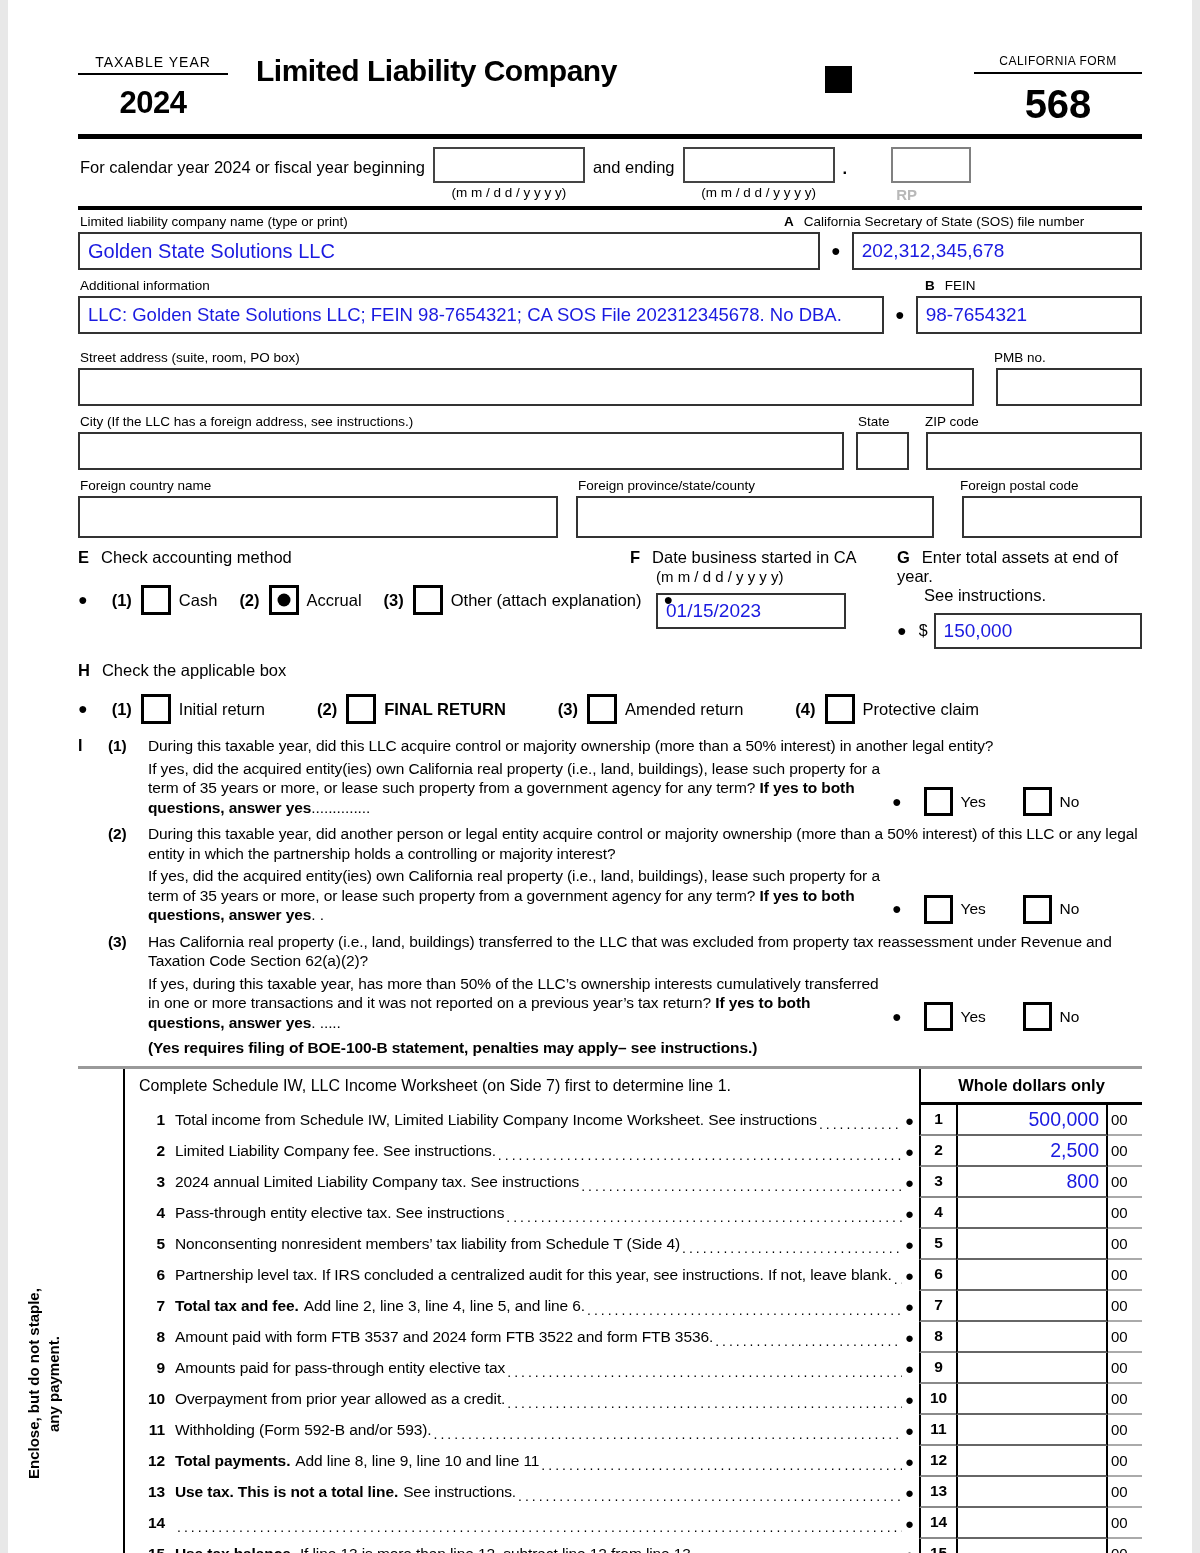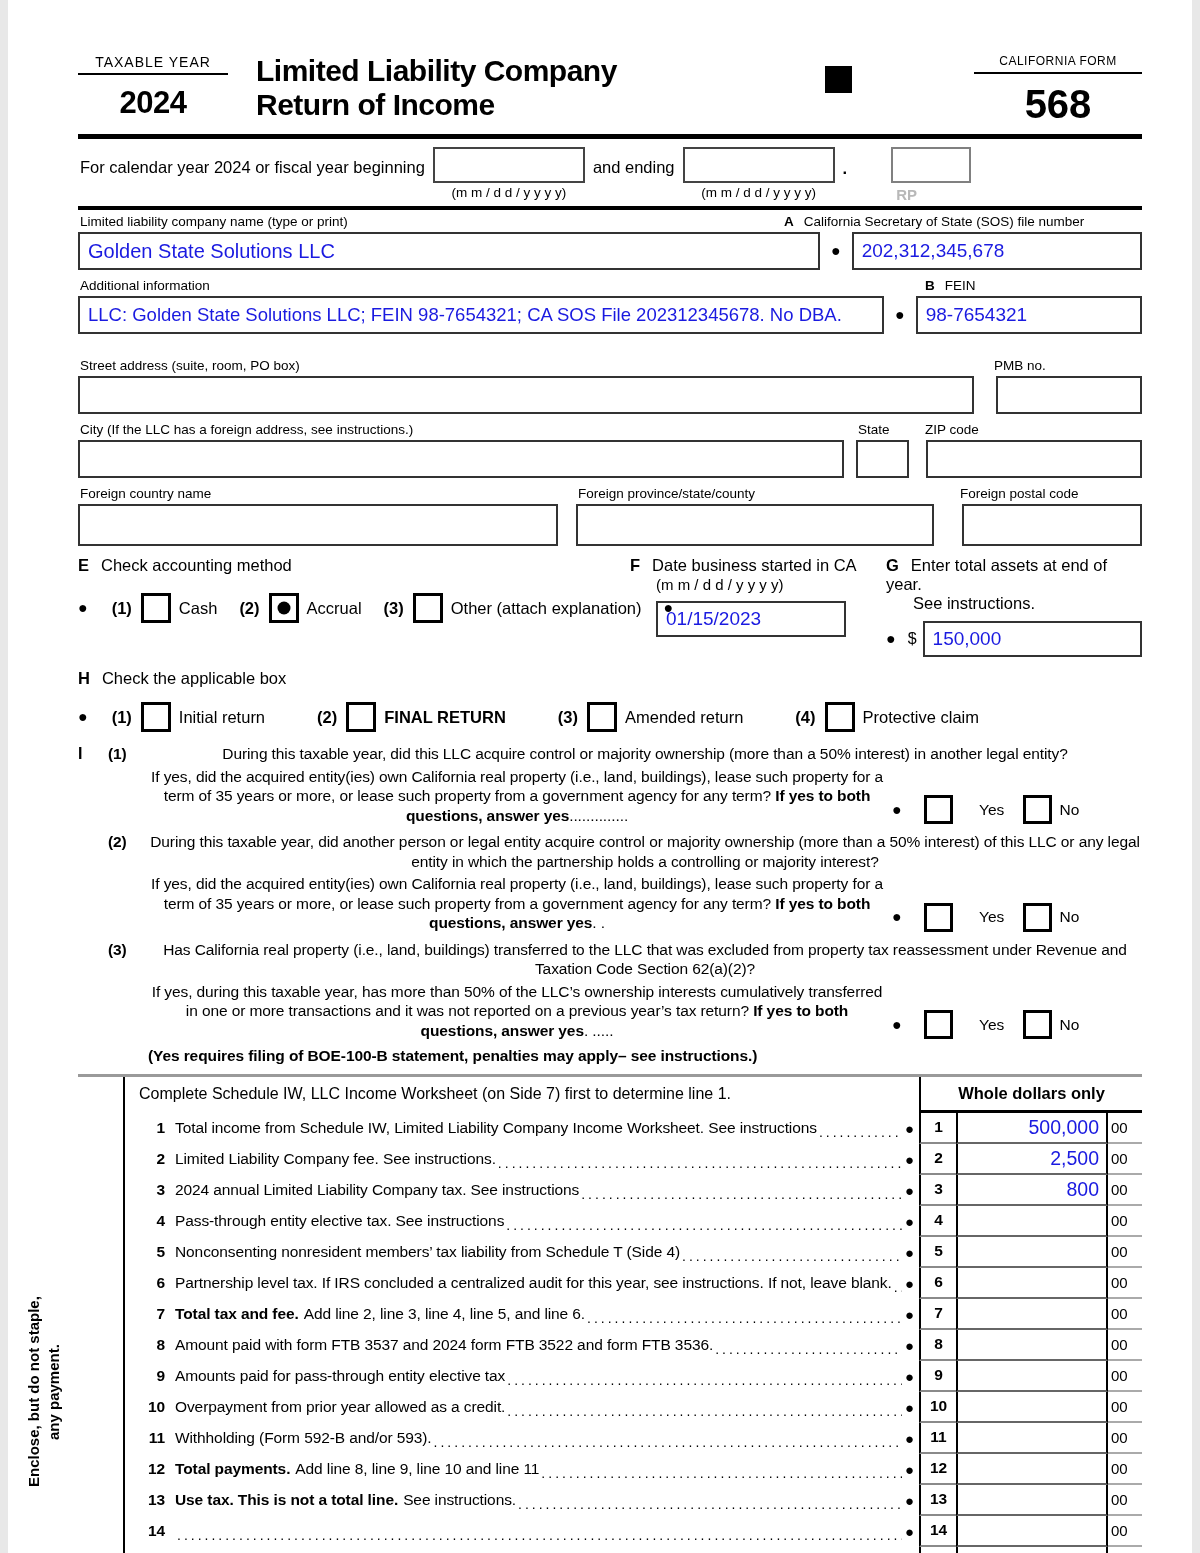--- a/index.html
+++ b/index.html
@@ -40,21 +40,21 @@
   .dot { font-size:16px; line-height:1; flex:none; }
   .dot::before { content:"●"; }
   .dot.mid { margin:0 11px; }
   .spacer { flex:1; }
 
   
   .efg { display:flex; margin-top:10px; font-size:16.5px; }
   .sec-letter { font-weight:bold; margin-right:12px; }
   .e-col { width:548px; flex:none; }
   .f-col { width:252px; flex:none; margin-left:4px; }
-  .g-col { flex:1; margin-left:4px; }
+  .g-col { flex:1; margin-left:15px; }
   .hint { font-size:15px; margin-top:1px; }
   .cb { width:30px; height:30px; border:3px solid #000; display:inline-block; position:relative; background:#fff; flex:none; }
   .cb.checked::after { content:""; position:absolute; left:50%; top:50%; width:13px; height:13px; border-radius:50%; background:#000; transform:translate(-50%,-50%); }
   .optrow { display:flex; align-items:center; margin-top:18px; }
   .opt { display:flex; align-items:center; }
   .opt-num { font-weight:bold; margin-right:9px; }
   .opt-label { margin-left:8px; white-space:nowrap; }
   .opt-label.bold-label { font-weight:bold; }
   .f-valbox { width:190px; height:36px; border:2px solid #333; margin-top:8px; display:flex; align-items:center; padding:0 8px; }
   .g-row { display:flex; align-items:center; margin-top:8px; }
@@ -63,21 +63,21 @@
 
   
   .h-sec { margin-top:12px; font-size:16.5px; }
   .h-optrow { display:flex; align-items:center; margin-top:14px; }
 
   
   .i-sec { margin-top:12px; font-size:15.5px; line-height:1.26; letter-spacing:-0.1px; }
   .i-item { display:flex; margin-top:7px; }
   .i-letter { width:30px; font-weight:bold; font-size:16px; flex:none; }
   .i-num { width:40px; font-weight:bold; flex:none; }
-  .i-body { flex:1;text-align:center; }
+  .i-body { flex:1; }
   .i-frow { display:flex; align-items:flex-end; margin-top:3px; }
   .i-ftext { flex:1; max-width:812px; }
   .i-bold { font-weight:bold; }
   .i-yesno { display:flex; align-items:center; white-space:nowrap; width:250px; flex:none; margin-left:6px; padding-bottom:1px; }
   .i-yesno .dot { margin-right:22px; }
   .cb2 { width:29px; height:29px; border:3px solid #000; background:#fff; flex:none; }
   .yn-lbl { margin-left:8px; width:62px; }
   .yn-lbl2 { margin-left:8px; }
   .i-note { font-weight:bold; margin:6px 0 4px 70px; }
 
@@ -105,21 +105,20 @@
 <div class="page">
   <div class="content">
 
     <div class="hdr">
       <div class="ty">
         <div class="ty-label">TAXABLE YEAR</div>
         <div class="ty-year">2024</div>
       </div>
       <div class="title">
         <div>Limited Liability Company</div>
-        <div>Return of Income</div>
       </div>
       <div class="hsq"></div>
       <div class="cf">
         <div class="cf-label">CALIFORNIA FORM</div>
         <div class="cf-num">568</div>
       </div>
     </div>
     <div class="rule-thick"></div>
 
     <div class="fiscal">
@@ -162,21 +161,21 @@
     <div class="boxrow">
       <div class="fbox" style="width:806px">
           <span class="val" style="font-size:18.5px">LLC: Golden State Solutions LLC; FEIN 98-7654321; CA SOS File 202312345678. No DBA.</span>
         </div>
       <span class="dot mid"></span>
       <div class="fbox" style="flex:1">
           <span class="val">98-7654321</span>
         </div>
     </div>
 
-    <div class="lblrow" style="margin-top:20px">
+    <div class="lblrow" style="margin-top:12px">
       <div style="flex:1">Street address (suite, room, PO box)</div>
       <div style="width:146px">PMB no.</div>
     </div>
     <div class="boxrow">
       <div class="fbox" style="width:896px">
           <span class="val"></span>
         </div>
       <div class="spacer"></div>
       <div class="fbox" style="width:146px">
           <span class="val"></span>

